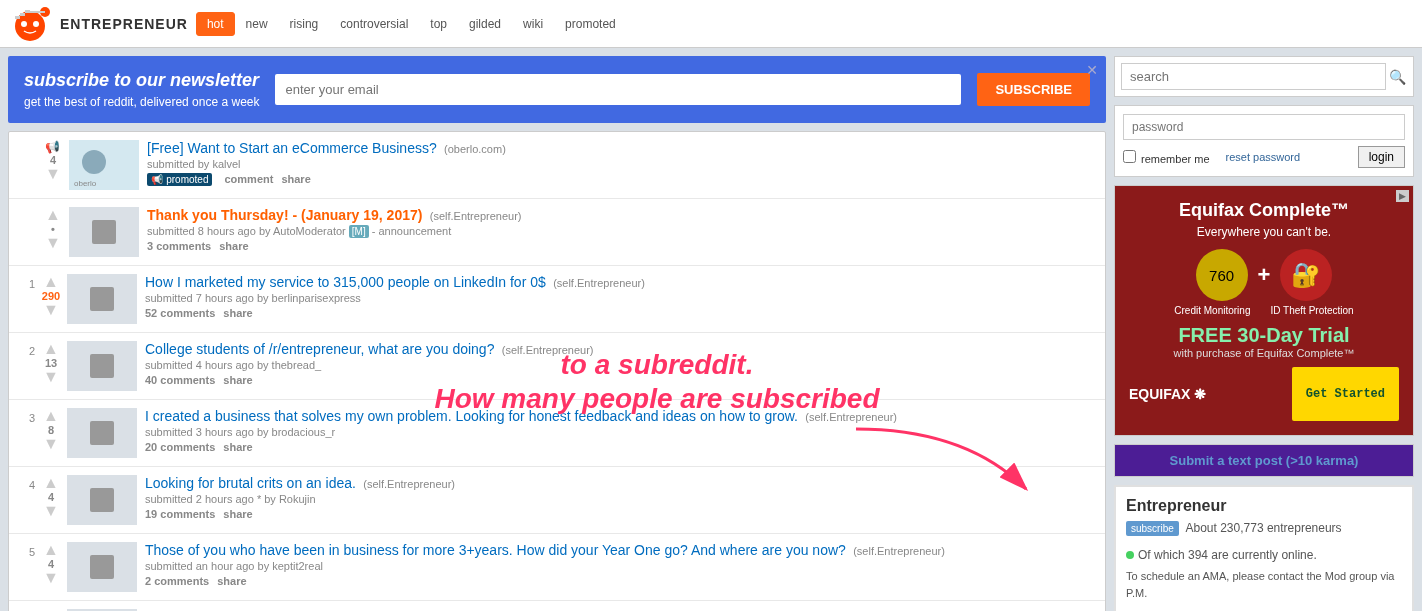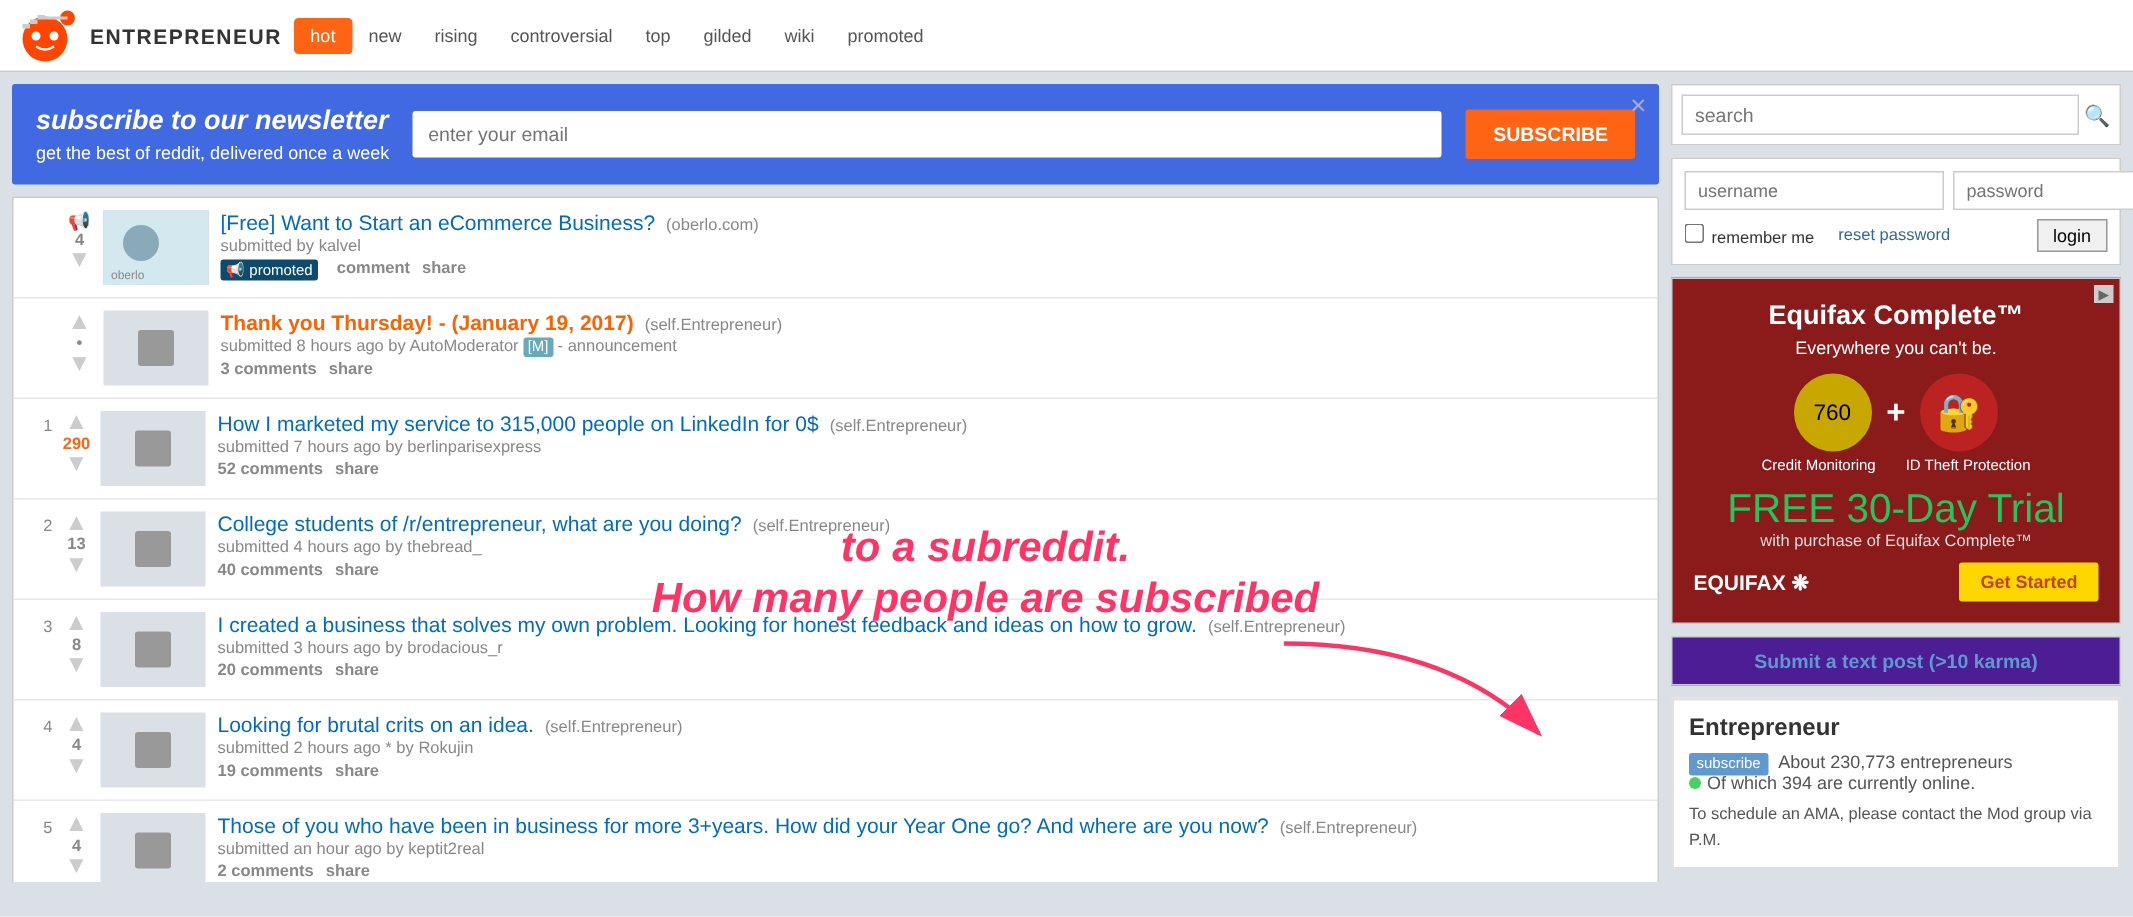--- a/index.html
+++ b/index.html
@@ -360,21 +360,20 @@
 
   <div id="sidebar">
 
     <div class="sidebar-search">
       <input type="text" style="flex: 1 1 0%; border: 1px solid rgb(204, 204, 204); padding: 5px 8px; font-size: 13px;" placeholder="search">
       <button style="background:none;border:none;cursor:pointer;color:#888;font-size:14px;">🔍</button>
     </div>
 
     <div class="sidebar-login">
       <div class="login-inputs">
-        <input type="text" style="flex: 1 1 0%; border: 1px solid rgb(204, 204, 204); padding: 5px 8px; font-size: 12px; color: rgb(153, 153, 153);" placeholder="username">
         <input type="password" style="flex: 1 1 0%; border: 1px solid rgb(204, 204, 204); padding: 5px 8px; font-size: 12px; color: rgb(153, 153, 153);" placeholder="password">
       </div>
       <div class="login-row">
         <label style="font-size:11px;">
           <input type="checkbox" style="">
           <span>remember me</span>
         </label>
         <a style="color:#369;font-size:11px;text-decoration:none;flex:1;margin-left:8px;">reset password</a>
         <button class="login-btn" style="background:#f0f0f0;border:1px solid #999;padding:3px 10px;font-size:12px;cursor:pointer;margin-left:25px;">login</button>
       </div>
@@ -386,35 +385,35 @@
       <div class="tagline" style="font-size:12px;margin-bottom:10px;">Everywhere you can't be.</div>
       <div class="ad-icons-row" style="display:flex;align-items:center;justify-content:center;gap:10px;margin-bottom:4px;">
         <div class="ad-badge-num" style="background:#c8a800;color:#000000;border-radius:50%;width:52px;height:52px;display:flex;align-items:center;justify-content:center;font-size:15px;font-weight:normal;">760</div>
         <div class="ad-plus" style="font-size:22px;font-weight:bold;">+</div>
         <div class="ad-fingerprint" style="background:#b22;border-radius:50%;width:52px;height:52px;display:flex;align-items:center;justify-content:center;font-size:24px;">🔐</div>
       </div>
       <div class="ad-labels" style="display:flex;gap:20px;justify-content:center;font-size:10px;margin-bottom:8px;">
         <span>Credit Monitoring</span>
         <span>ID Theft Protection</span>
       </div>
-      <div style="font-size:27px;font-weight:normal;color:#22c55e;">FREE 30-Day Trial</div>
+      <div style="font-size:20px;font-weight:bold;color:#86efac;">FREE 30-Day Trial</div>
       <div style="font-size:11px;color:#ddd;margin-bottom:8px;">with purchase of Equifax Complete™</div>
       <div style="display:flex;align-items:center;justify-content:space-between;margin-top:6px;">
         <span style="font-size:14px;font-weight:bold;text-align:center;">EQUIFAX ❋</span>
-        <button style="background:#ffd700;color:#c2410c;border:none;padding:6px 14px;font-size:12px;font-weight:bold;cursor:pointer;border-radius:2px;">Get Started</button>
+        <button style="background:#ffd700;color:#14532d;border:none;padding:20px 14px;font-size:12px;font-weight:bold;cursor:pointer;border-radius:2px;font-family:Liberation Mono, monospace;">Get Started</button>
       </div>
     </div>
 
     <div class="sidebar-module" style="background:#4c1d95;border:1px solid #ccc;padding:8px;margin-bottom:8px;text-align:center;">
       <a class="submit-link" style="color:#5f99cf;font-weight:bold;font-size:13px;text-decoration:none;cursor:pointer;">Submit a text post (&gt;10 karma)</a>
     </div>
 
     <div class="subreddit-box" style="background:#fff;border:2px solid #e0e0e0;padding:10px;font-size:12px;">
       <div class="sr-title" style="font-size:16px;font-weight:bold;color:#333;margin-bottom:6px;">Entrepreneur</div>
-      <div class="sr-stats" style="margin-bottom:0;">
+      <div class="sr-stats" style="margin-bottom:13px;">
         <span class="subscribe-badge" style="background:#5f99cf;color:#fff;font-size:10px;padding:2px 5px;border-radius:2px;margin-right:4px;cursor:pointer;">subscribe</span>
         <span>About 230,773 entrepreneurs</span>
       </div>
       <div class="online-row" style="display:flex;align-items:center;gap:4px;color:#555;margin-bottom:6px;">
         <span class="online-dot" style="width:8px;height:8px;background:#46d160;border-radius:50%;display:inline-block;flex-shrink:0;"></span>
         <span>Of which 394 are currently online.</span>
       </div>
       <div class="sr-description" style="font-size:11px;color:#555;line-height:1.5;">To schedule an AMA, please contact the Mod group via P.M.</div>
     </div>
 

